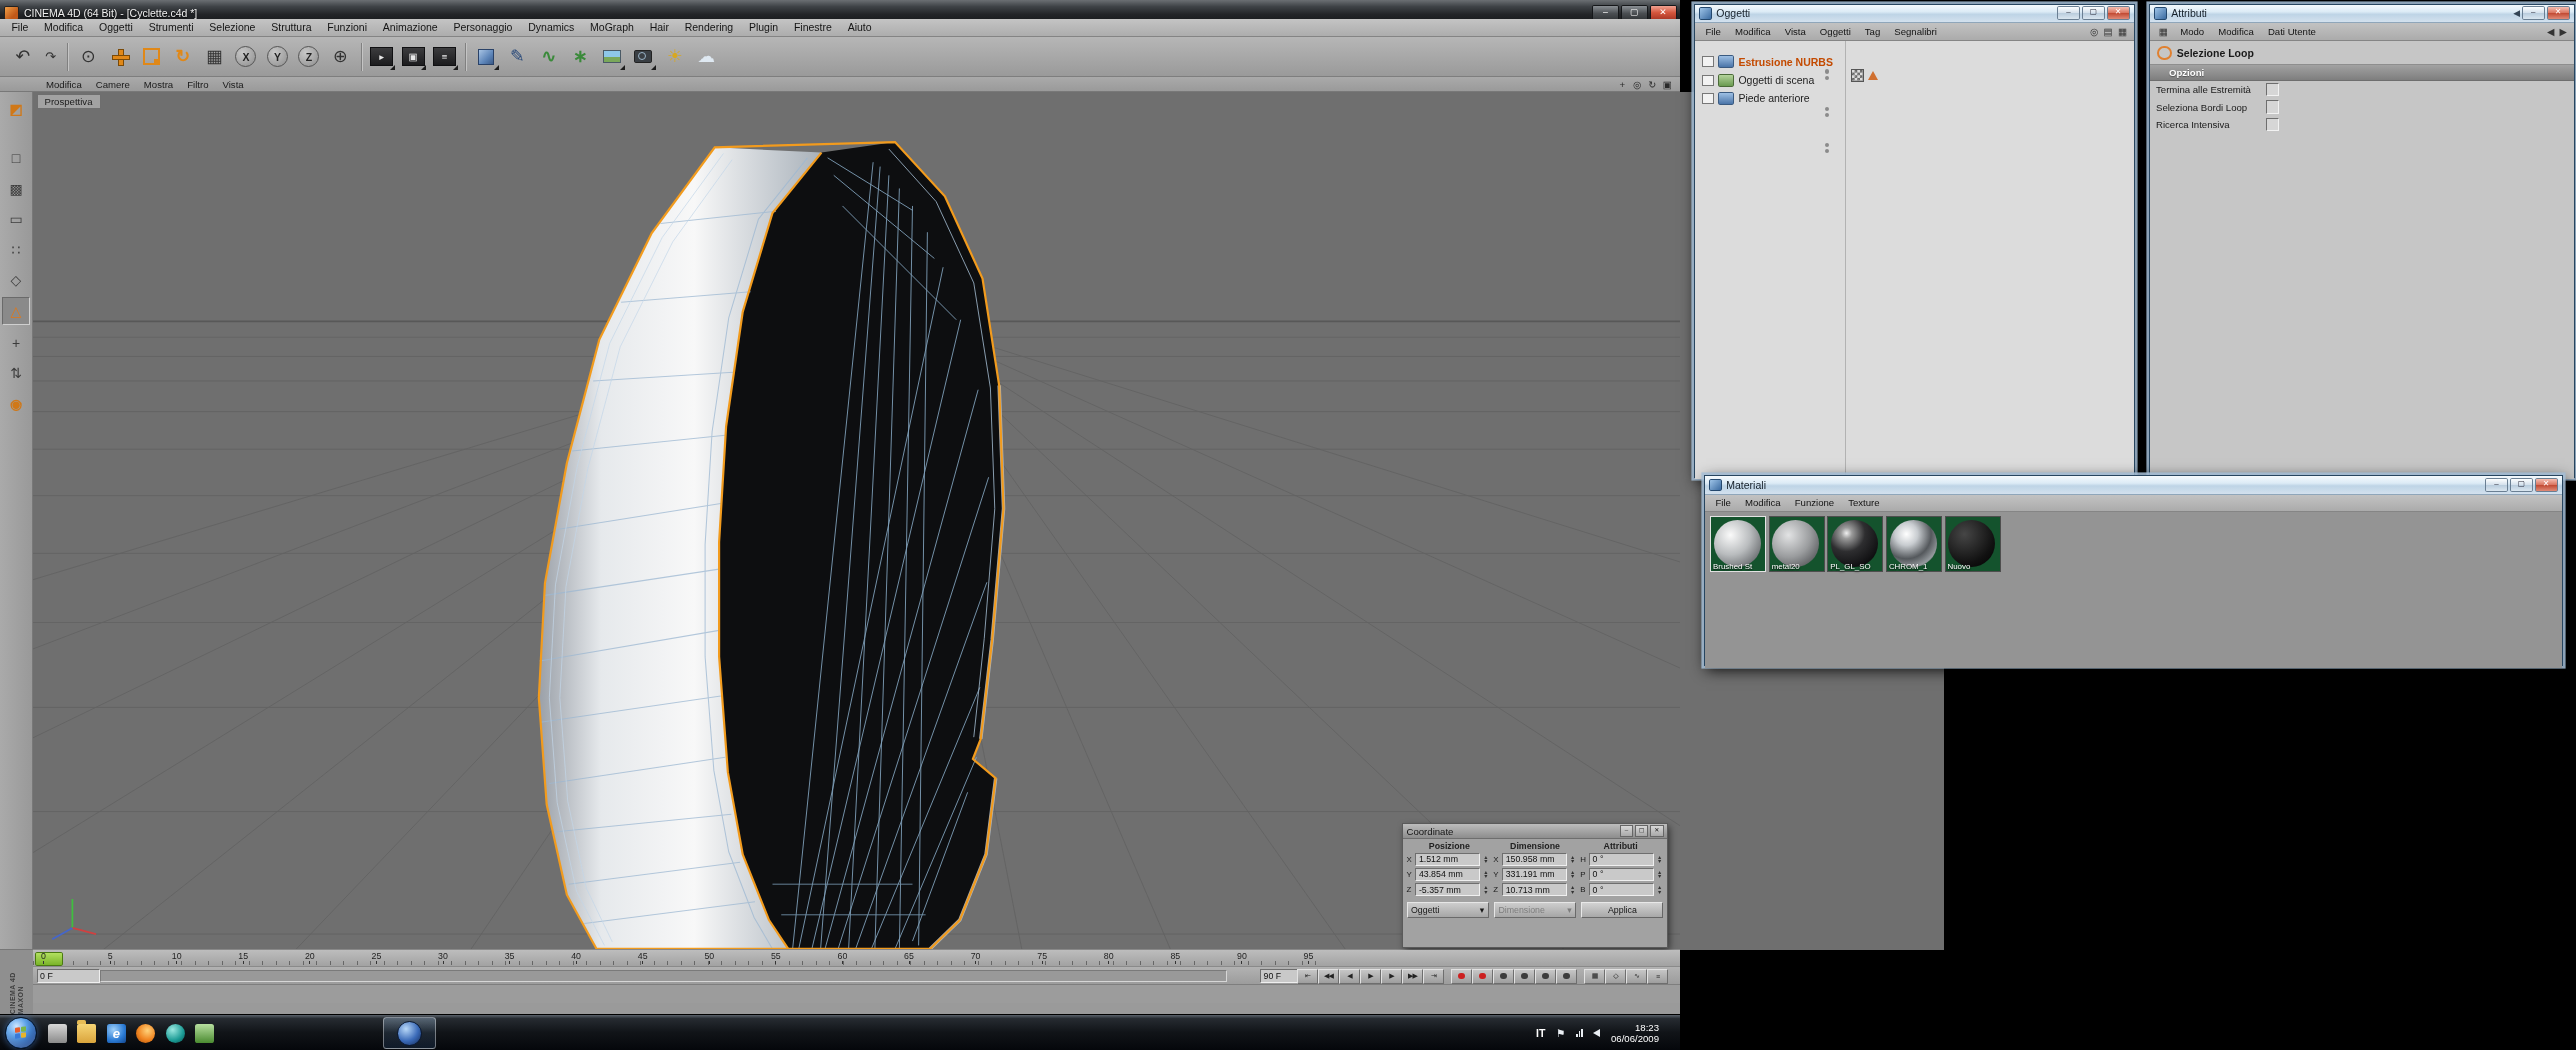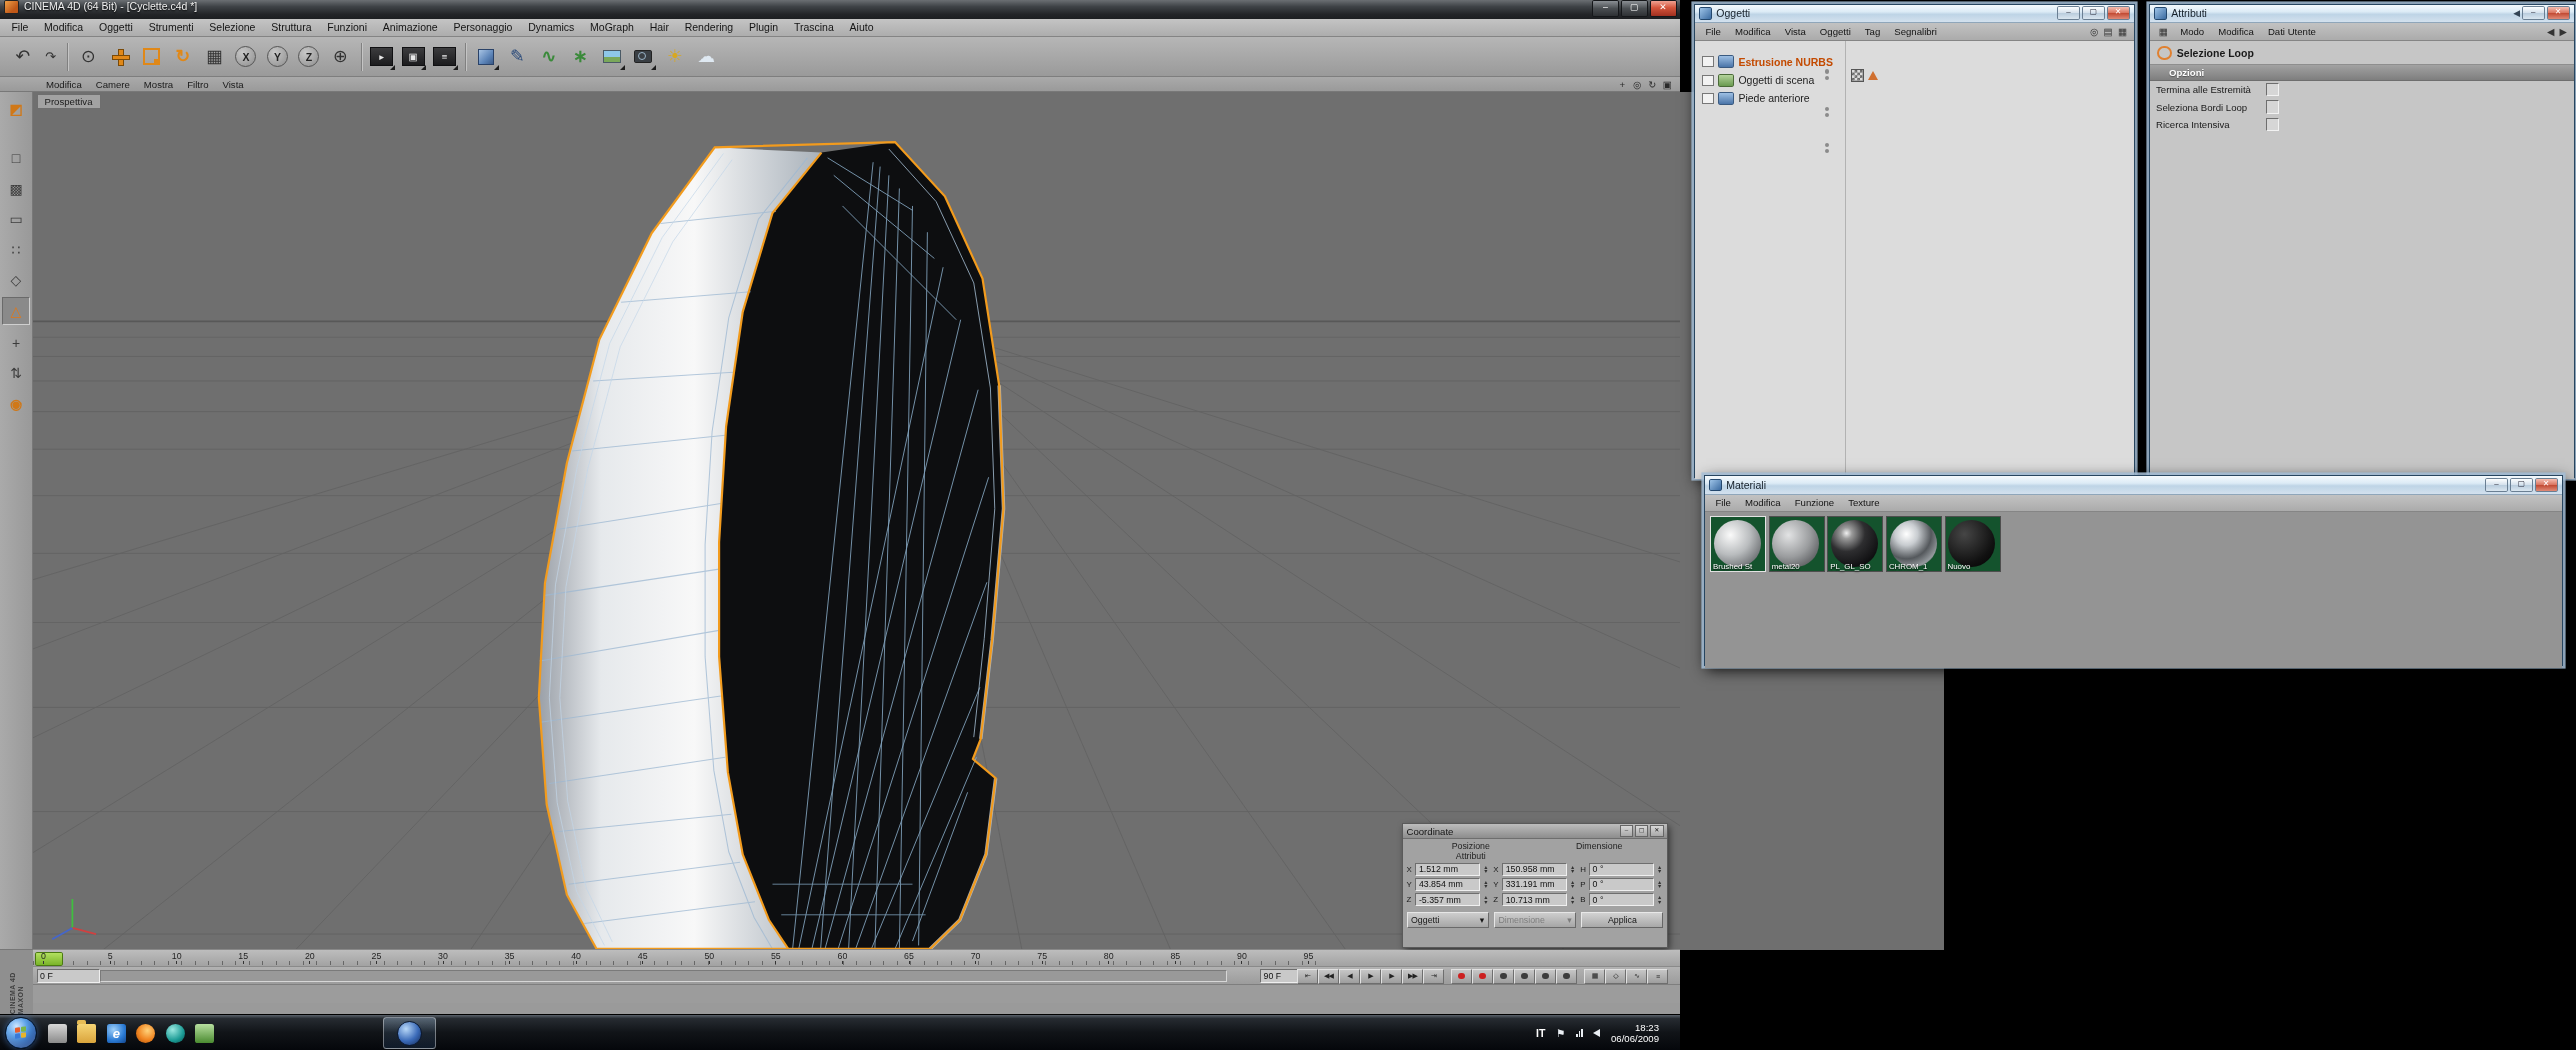--- a/index.html
+++ b/index.html
@@ -3,21 +3,21 @@
 <meta charset="utf-8">
 <style>
   html,body{margin:0;padding:0;background:#000;}
   body{font-family:"Liberation Sans",sans-serif;-webkit-font-smoothing:antialiased;}
   .screen{position:relative;width:2576px;height:1050px;background:#000;overflow:hidden;}
 
   
   .mainwin{position:absolute;left:0;top:0;width:1680px;height:1014px;background:#9c9c9c;}
   .titlebar{position:absolute;left:0;top:0;width:1680px;height:26px;
     background:linear-gradient(180deg,#6b6f73 0%,#3f4347 25%,#232528 55%,#121416 100%);
-    display:flex;color:#f0f0f0;font-size:10.5px;}
+    display:flex;align-items:center;color:#f0f0f0;font-size:10.5px;}
   .app-ico{width:12.3px;height:12.3px;margin:0 5.3px 0 4.4px;border-radius:1.8px;
     background:linear-gradient(135deg,#f0a048,#c05818 70%);border:0.9px solid #222;}
   .titlebar .title{text-shadow:0 0.9px 1.8px #000;}
   .winbtns{margin-left:auto;display:flex;margin-right:3.5px;}
   .wb{width:25px;height:15px;margin-left:1.8px;border:0.9px solid #15171a;border-radius:1.8px;
     background:linear-gradient(#8a8f94,#4a4e52 50%,#2e3134);color:#fff;font-size:8.8px;
     line-height:13px;text-align:center;}
   .wb.close{background:linear-gradient(#f0a292,#d4553c 45%,#a03020);}
 
   .menubar{position:absolute;left:0;top:19px;width:1680px;height:17.5px;background:linear-gradient(#c4c4c4,#adadad);
@@ -70,21 +70,21 @@
     font-size:9.6px;color:#1c1c1c;z-index:5;}
 
   
   .coordwin{position:absolute;left:1369px;top:731px;width:264px;height:123px;background:#a2a2a2;
     border:0.9px solid #5a5a5a;box-shadow:1.8px 2.6px 7px rgba(0,0,0,.55);z-index:6;font-size:8.8px;}
   .cw-tb{height:14px;background:linear-gradient(#bcbcbc,#8d8d8d);border-bottom:0.9px solid #6e6e6e;
     display:flex;align-items:center;padding:0 3.5px;color:#141414;font-size:9.6px;}
   .cw-btns{margin-left:auto;display:flex;gap:1.8px;}
   .cwb{width:11.4px;height:9.6px;background:linear-gradient(#d8d8d8,#a8a8a8);border:0.9px solid #666;
     font-size:6.1px;line-height:8.8px;text-align:center;color:#222;}
-  .cw-cols{display:grid;grid-template-columns:1fr 1fr;padding:1.8px 3.5px 0 3.5px;}
+  .cw-cols{display:grid;grid-template-columns:1fr 1fr 1fr;padding:1.8px 3.5px 0 3.5px;font-weight:bold;}
   .cw-cols span{text-align:center;color:#222;}
   .cw-row{display:grid;grid-template-columns:1fr 1fr 1fr;gap:3.5px;padding:1.8px 3.5px 0 3.5px;}
   .cw-cell{display:flex;align-items:center;gap:1.8px;}
   .cw-cell b{font-weight:normal;color:#1a1a1a;width:7px;font-size:7.9px;}
   .field{flex:1;height:11.4px;background:#c9c9c9;border-top:0.9px solid #6e6e6e;border-left:0.9px solid #6e6e6e;
     border-bottom:0.9px solid #efefef;border-right:0.9px solid #efefef;color:#101010;font-size:8.8px;
     display:flex;align-items:center;padding:0 2.6px;white-space:nowrap;overflow:hidden;}
   .spin{width:7.9px;display:flex;flex-direction:column;line-height:4.4px;}
   .spin i{font-style:normal;font-size:5.3px;color:#333;text-align:center;}
   .cw-foot{display:grid;grid-template-columns:1fr 1fr 1fr;gap:5.3px;padding:5.3px 3.5px 0 3.5px;}
@@ -237,21 +237,21 @@
       <span class="mi">Selezione</span>
       <span class="mi">Struttura</span>
       <span class="mi">Funzioni</span>
       <span class="mi">Animazione</span>
       <span class="mi">Personaggio</span>
       <span class="mi">Dynamics</span>
       <span class="mi">MoGraph</span>
       <span class="mi">Hair</span>
       <span class="mi">Rendering</span>
       <span class="mi">Plugin</span>
-      <span class="mi">Trascina</span>
+      <span class="mi">Finestre</span>
       <span class="mi">Aiuto</span>
     </div>
 
     <div class="toolbar">
       <span class="tool">↶</span>
       <span class="tool sm">↷</span>
       <span class="tsep"></span>
       <span class="tool">⊙</span>
       <span class="tool">
           <span class="ico-move"></span>

